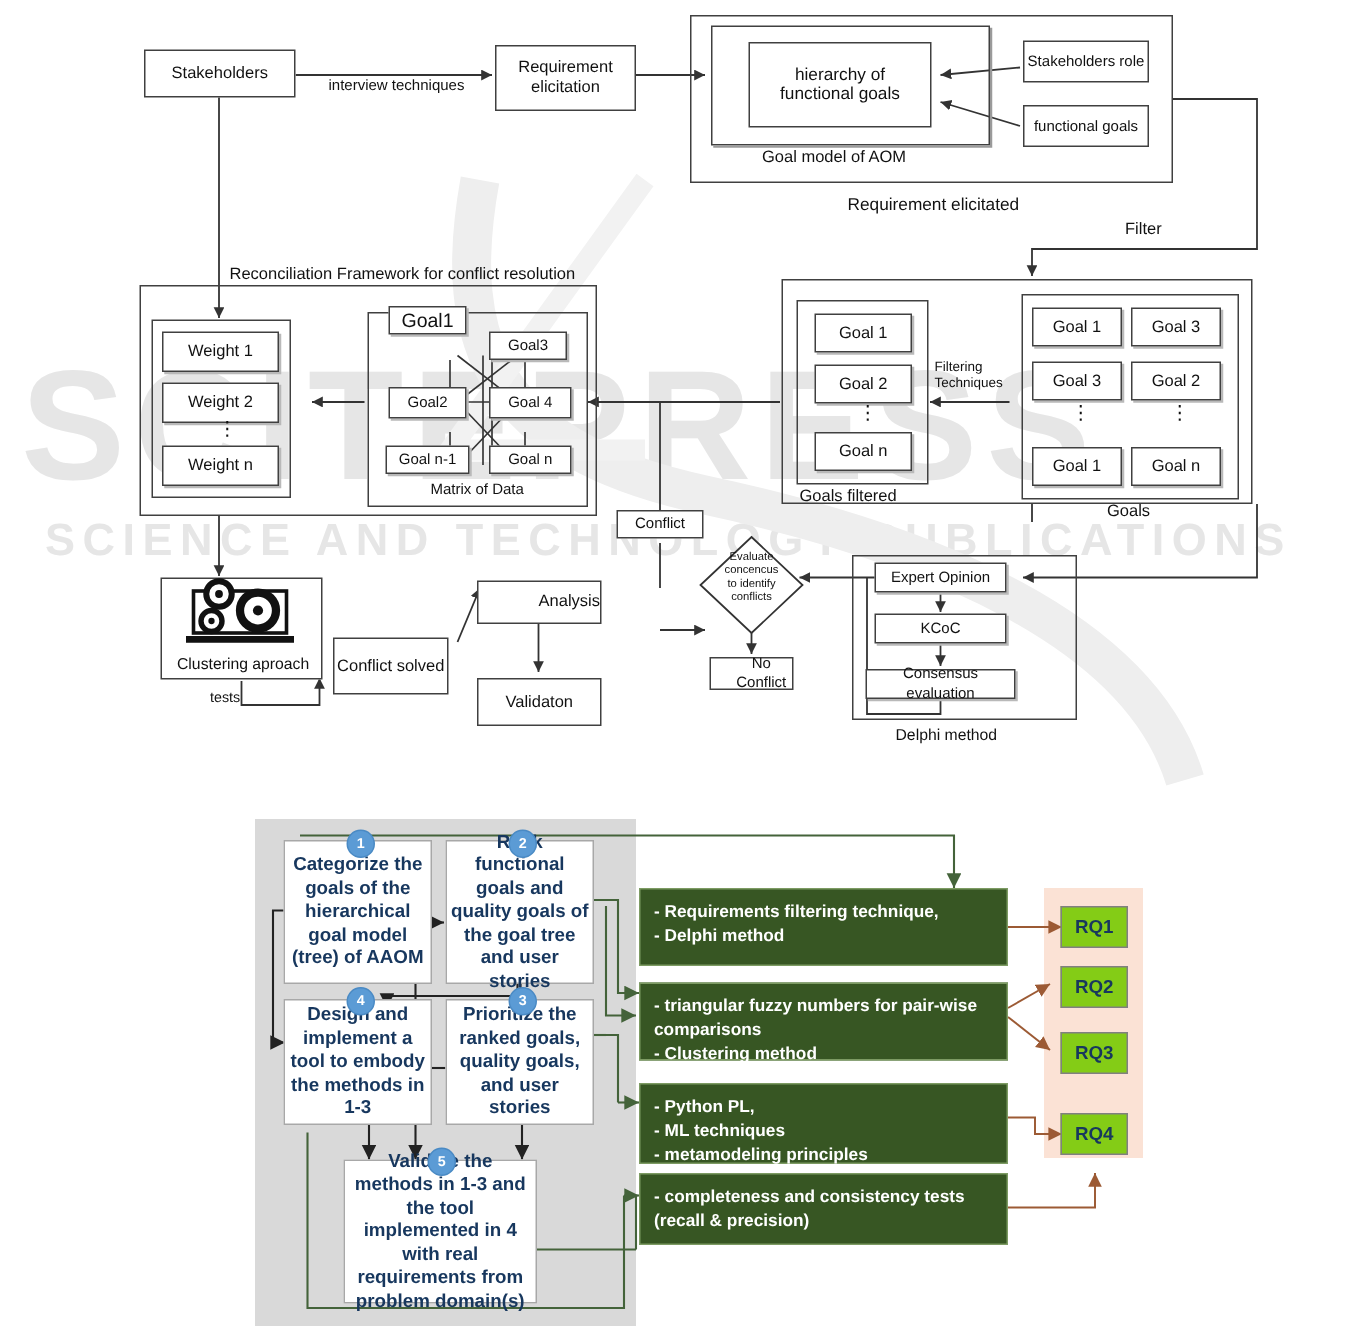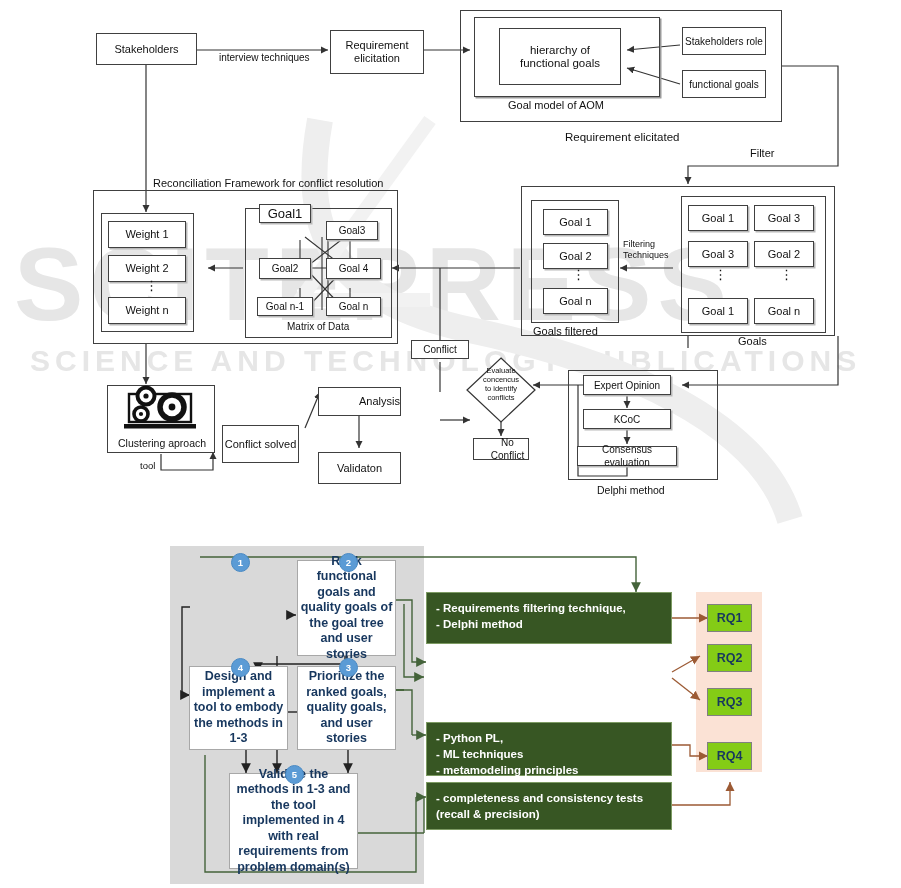--- a/index.html
+++ b/index.html
@@ -206,21 +206,21 @@
       <rect x="124" y="424" width="72" height="4.5"></rect>
       <circle cx="146" cy="396" r="8.5" fill="#fff" stroke="#111" stroke-width="4"></circle>
       <circle cx="146" cy="396" r="2.6" fill="#111"></circle>
       <circle cx="141" cy="414" r="7" fill="#fff" stroke="#111" stroke-width="3.6"></circle>
       <circle cx="141" cy="414" r="2.1" fill="#111"></circle>
       <circle cx="172" cy="407" r="12" fill="#fff" stroke="#111" stroke-width="5.5"></circle>
       <circle cx="172" cy="407" r="3.4" fill="#111"></circle>
     </g>
   </svg>
   <div class="lbl" style="left:118px;top:437px;font-size:10.5px;">Clustering aproach</div>
-  <div class="lbl" style="left:140px;top:460px;font-size:9.5px;">tool</div>
+  <div class="lbl" style="left:140px;top:460px;font-size:9.5px;">tests</div>
 
   <div class="box" style="left:222px;top:425px;width:77px;height:38px;">Conflict solved</div>
   <div class="box" style="left:318px;top:387px;width:83px;height:29px;padding-left:40px;">Analysis</div>
   <div class="box" style="left:318px;top:452px;width:83px;height:32px;">Validaton</div>
 
   <div class="panel" style="left:568px;top:370px;width:150px;height:110px;"></div>
   <div class="box sh" style="left:583px;top:375px;width:88px;height:20px;font-size:10px;">Expert Opinion</div>
   <div class="box sh" style="left:583px;top:409px;width:88px;height:20px;font-size:10px;">KCoC</div>
   <div class="box sh" style="left:577px;top:446px;width:100px;height:20px;font-size:10px;">Consensus evaluation</div>
   <div class="lbl" style="left:597px;top:484px;font-size:10.5px;">Delphi method</div>
@@ -259,36 +259,39 @@
       <g stroke="#9c5a34" stroke-width="1.3">
         <path d="M672,618 L708,618" marker-end="url(#aro)"></path>
         <path d="M672,672 L700,656" marker-end="url(#aro)"></path>
         <path d="M672,678 L700,700" marker-end="url(#aro)"></path>
         <path d="M672,745 L690,745 L690,756 L708,756" marker-end="url(#aro)"></path>
         <path d="M672,805 L730,805 L730,782" marker-end="url(#aro)"></path>
       </g>
     </g>
   </svg>
 
+  <div class="stepbox" style="left:189px;top:560px;width:99px;height:96px;">Categorize the goals of the hierarchical goal model (tree) of AAOM</div>
   <div class="badge" style="left:231px;top:553px;">1</div>
 
   <div class="stepbox" style="left:297px;top:560px;width:99px;height:96px;">Rank functional goals and quality goals of the goal tree and user stories</div>
   <div class="badge" style="left:339px;top:553px;">2</div>
 
   <div class="stepbox" style="left:189px;top:666px;width:99px;height:84px;">Design and implement a tool to embody the methods in 1-3</div>
   <div class="badge" style="left:231px;top:658px;">4</div>
 
   <div class="stepbox" style="left:297px;top:666px;width:99px;height:84px;">Prioritize the ranked goals, quality goals, and user stories</div>
   <div class="badge" style="left:339px;top:658px;">3</div>
 
   <div class="stepbox" style="left:229px;top:773px;width:129px;height:96px;">Validate the methods in 1-3 and the tool implemented in 4 with real requirements from problem domain(s)</div>
   <div class="badge" style="left:285px;top:765px;">5</div>
 
   <div class="greenbox" style="left:426px;top:592px;width:246px;height:52px;">- Requirements filtering technique,
 - Delphi method</div>
+  <div class="greenbox" style="left:426px;top:655px;width:246px;height:52px;">- triangular fuzzy numbers for pair-wise comparisons
+- Clustering method</div>
   <div class="greenbox" style="left:426px;top:722px;width:246px;height:54px;">- Python PL,
 - ML techniques
 - metamodeling principles</div>
   <div class="greenbox" style="left:426px;top:782px;width:246px;height:48px;">- completeness and consistency tests
   (recall &amp; precision)</div>
 
   <div class="rqpanel" style="left:696px;top:592px;width:66px;height:180px;"></div>
   <div class="rqbox" style="left:707px;top:604px;width:45px;height:28px;">RQ1</div>
   <div class="rqbox" style="left:707px;top:644px;width:45px;height:28px;">RQ2</div>
   <div class="rqbox" style="left:707px;top:688px;width:45px;height:28px;">RQ3</div>

